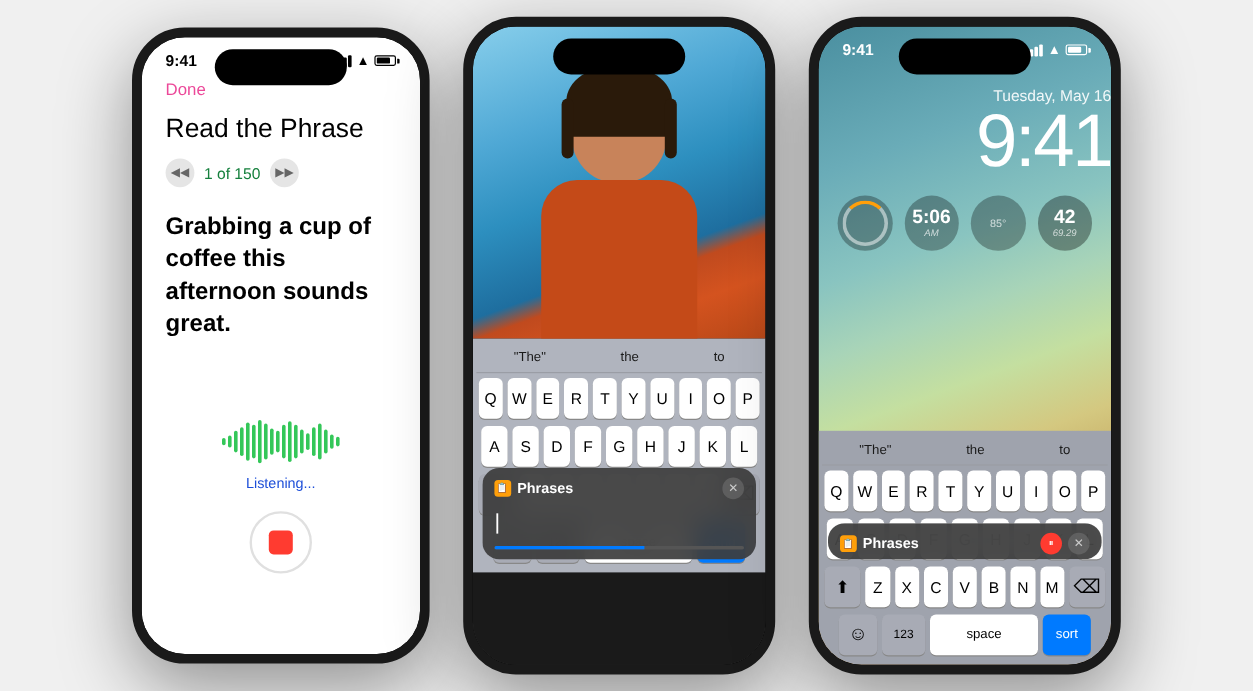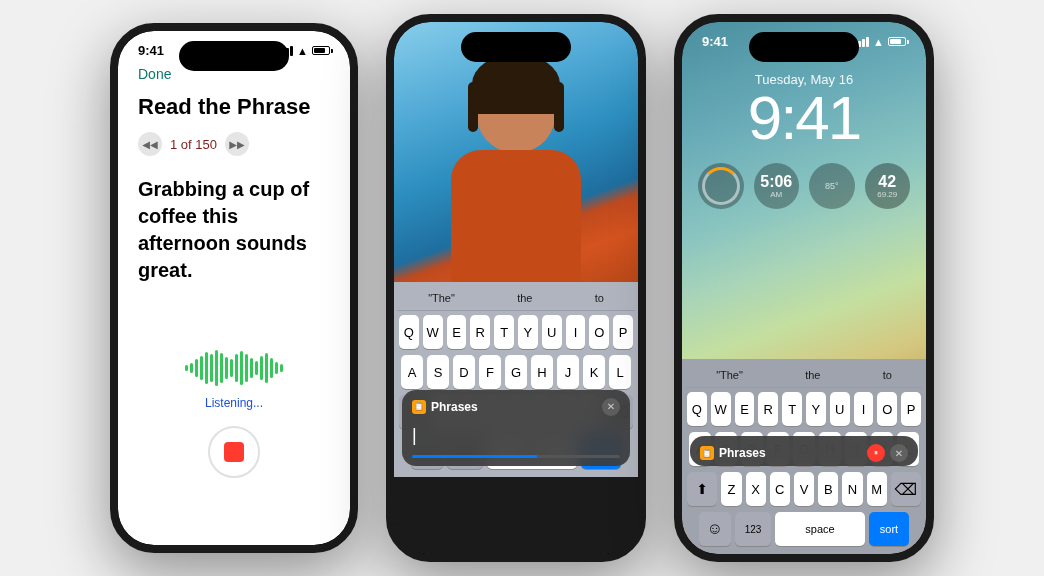--- a/index.html
+++ b/index.html
@@ -64,45 +64,45 @@
       display: flex;
       justify-content: space-between;
       align-items: center;
       padding: 12px 20px 0;
       font-size: 12px;
       font-weight: 600;
     }
     .phone1-status .time { font-size: 13px; font-weight: 700; }
     .status-icons { display: flex; gap: 4px; align-items: center; }
     .done-btn {
-      color: #0f766e;
+      color: #ec4899;
       font-size: 14px;
       font-weight: 400;
       padding: 8px 20px 4px;
     }
     .read-phrase-title {
       font-size: 22px;
-      font-weight: 700;
+      font-weight: 400;
       padding: 8px 20px 12px;
       line-height: 1.2;
     }
     .counter-row {
       display: flex;
       align-items: center;
       gap: 8px;
       padding: 0 20px 20px;
     }
     .skip-btn {
       width: 24px; height: 24px;
       background: #e5e5e5;
       border-radius: 50%;
       display: flex; align-items: center; justify-content: center;
       font-size: 10px; color: #666;
     }
-    .counter-text { font-size: 13px; color: #7f1d1d; }
+    .counter-text { font-size: 13px; color: #15803d; }
     .phrase-text {
       font-size: 20px;
       font-weight: 700;
       line-height: 1.35;
       padding: 0 20px 20px;
     }
     .waveform-area {
       flex: 1;
       display: flex;
       flex-direction: column;
@@ -336,21 +336,21 @@
       position: relative;
       overflow: hidden;
     }
     .lockscreen-bg {
       width: 100%;
       height: 100%;
       background: linear-gradient(160deg, #4a8fa0 0%, #6aacb8 20%, #89c4c0 35%, #a8d4b8 45%, #c4dfa0 55%, #d4c880 65%, #c4a860 75%, #a07840 85%, #806030 95%);
       position: relative;
     }
     .ls-time {
-      text-align: center;
+      text-align: right;
       padding-top: 50px;
       color: #fff;
     }
     .ls-date { font-size: 13px; font-weight: 400; opacity: 0.9; }
     .ls-clock { font-size: 62px; font-weight: 300; letter-spacing: -2px; line-height: 1; }
     .ls-widgets {
       display: flex;
       align-items: center;
       justify-content: center;
       gap: 10px;
@@ -368,21 +368,21 @@
       width: 38px; height: 38px;
       border: 3px solid rgba(255,255,255,0.5);
       border-radius: 50%;
       border-top-color: #ff9f0a;
     }
     .ls-widget-num {
       font-size: 16px; font-weight: 700; color: #fff;
       line-height: 1;
     }
     .ls-widget-sub {
-      font-size: 8px; color: rgba(255,255,255,0.7);
+      font-size: 8px; color: rgba(255,255,255,0.7); font-style: italic;
     }
 
     .phrases-popup2 {
       position: absolute;
       bottom: 88px;
       left: 8px;
       right: 8px;
       background: rgba(50,50,50,0.88);
       backdrop-filter: blur(10px);
       border-radius: 14px;

